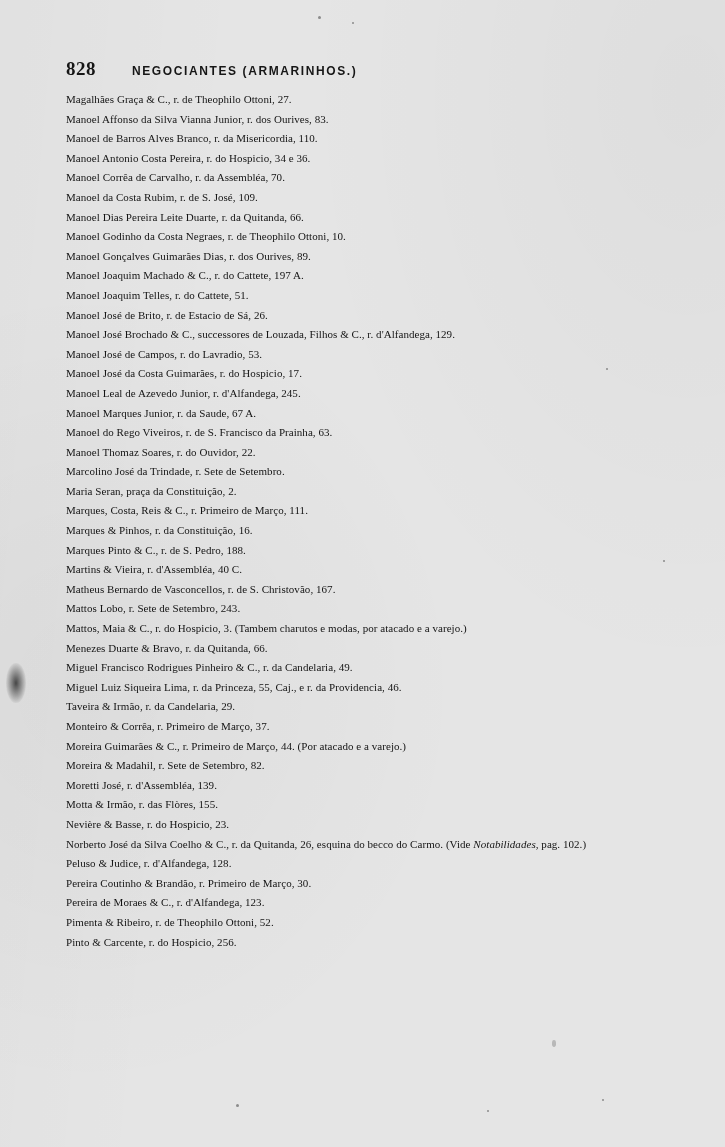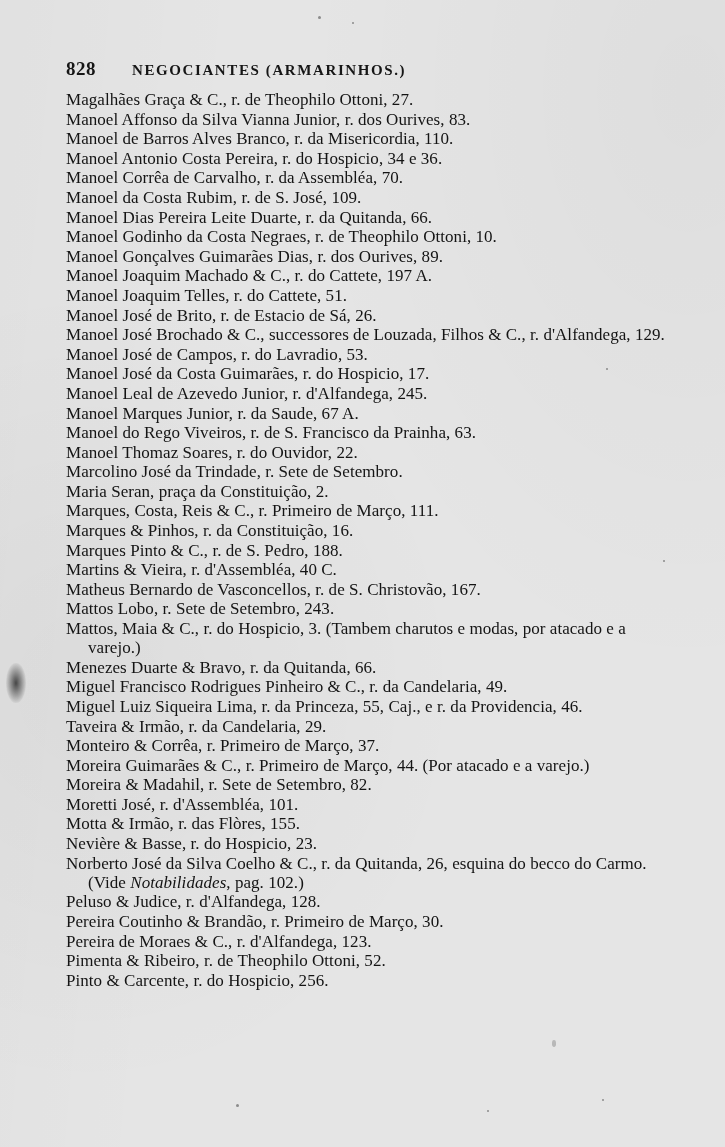--- a/index.html
+++ b/index.html
@@ -48,35 +48,35 @@
   .folio {
     font-family: "Liberation Serif", serif;
     font-size: 19px;
     font-weight: bold;
     letter-spacing: 0.5px;
     color: #161616;
     width: 66px;
     flex: 0 0 66px;
   }
   .running-head {
-    font-family: Liberation Serif, serif;
-    font-size: 15px;
+    font-family: Liberation Sans, sans-serif;
+    font-size: 12px;
     font-weight: bold;
     letter-spacing: 1.6px;
     color: #161616;
     white-space: nowrap;
   }
   .entries {
     margin: 0;
     padding: 0;
     list-style: none;
   }
   .entry {
     font-family: "Liberation Serif", serif;
-    font-size: 17px;
+    font-size: 11px;
     line-height: 19.1px;
     color: #141414;
     padding-left: 22px;
     text-indent: -22px;
     margin: 0 0 0.5px 0;
     white-space: normal;
     letter-spacing: 0.05px;
   }
   .entry.gap-before {
   }
@@ -161,21 +161,21 @@
         <li class="entry">Matheus Bernardo de Vasconcellos, r. de S. Christovão, 167.</li>
         <li class="entry">Mattos Lobo, r. Sete de Setembro, 243.</li>
         <li class="entry">Mattos, Maia &amp; C., r. do Hospicio, 3. (Tambem charutos e modas, por atacado e a varejo.)</li>
         <li class="entry gap-before">Menezes Duarte &amp; Bravo, r. da Quitanda, 66.</li>
         <li class="entry">Miguel Francisco Rodrigues Pinheiro &amp; C., r. da Candelaria, 49.</li>
         <li class="entry">Miguel Luiz Siqueira Lima, r. da Princeza, 55, Caj., e r. da Providencia, 46.</li>
         <li class="entry">Taveira &amp; Irmão, r. da Candelaria, 29.</li>
         <li class="entry">Monteiro &amp; Corrêa, r. Primeiro de Março, 37.</li>
         <li class="entry gap-before">Moreira Guimarães &amp; C., r. Primeiro de Março, 44. (Por atacado e a varejo.)</li>
         <li class="entry">Moreira &amp; Madahil, r. Sete de Setembro, 82.</li>
-        <li class="entry">Moretti José, r. d'Assembléa, 101.</li>
+        <li class="entry">Moretti José, r. d'Assembléa, 139.</li>
         <li class="entry">Motta &amp; Irmão, r. das Flòres, 155.</li>
         <li class="entry">Nevière &amp; Basse, r. do Hospicio, 23.</li>
         <li class="entry">Norberto José da Silva Coelho &amp; C., r. da Quitanda, 26, esquina do becco do Carmo. (Vide <span class="ital">Notabilidades</span>, pag. 102.)</li>
         <li class="entry">Peluso &amp; Judice, r. d'Alfandega, 128.</li>
         <li class="entry">Pereira Coutinho &amp; Brandão, r. Primeiro de Março, 30.</li>
         <li class="entry">Pereira de Moraes &amp; C., r. d'Alfandega, 123.</li>
         <li class="entry">Pimenta &amp; Ribeiro, r. de Theophilo Ottoni, 52.</li>
         <li class="entry">Pinto &amp; Carcente, r. do Hospicio, 256.</li>
       </ul>
 

